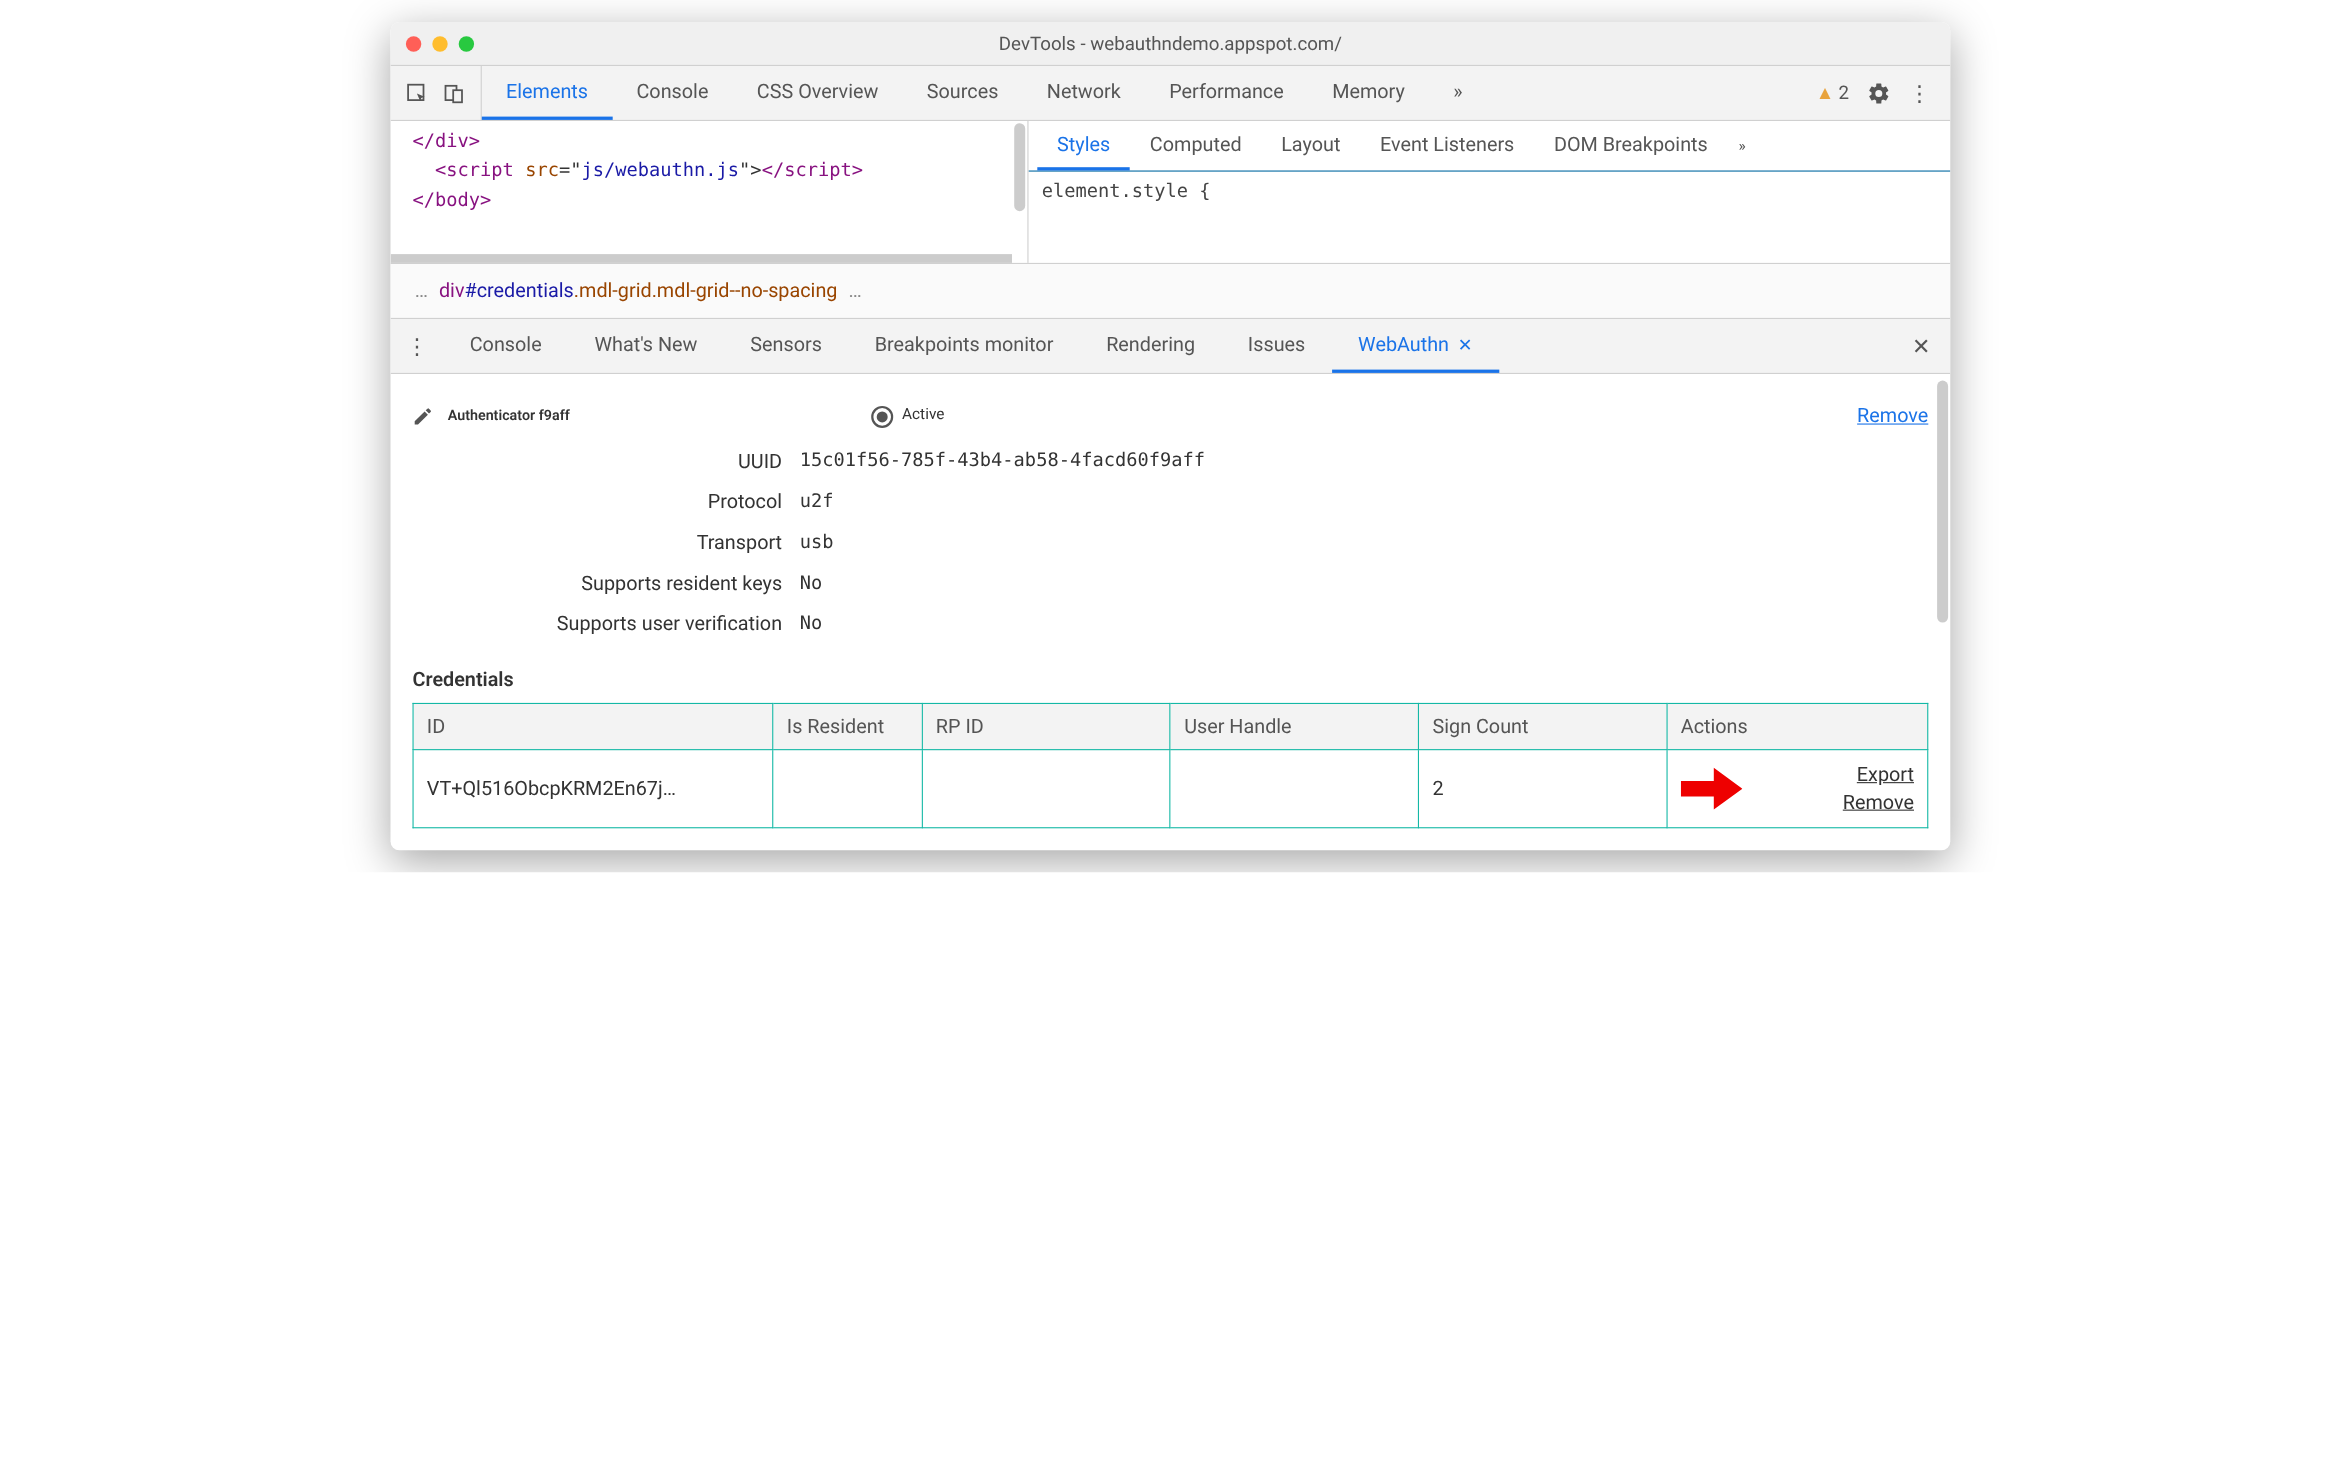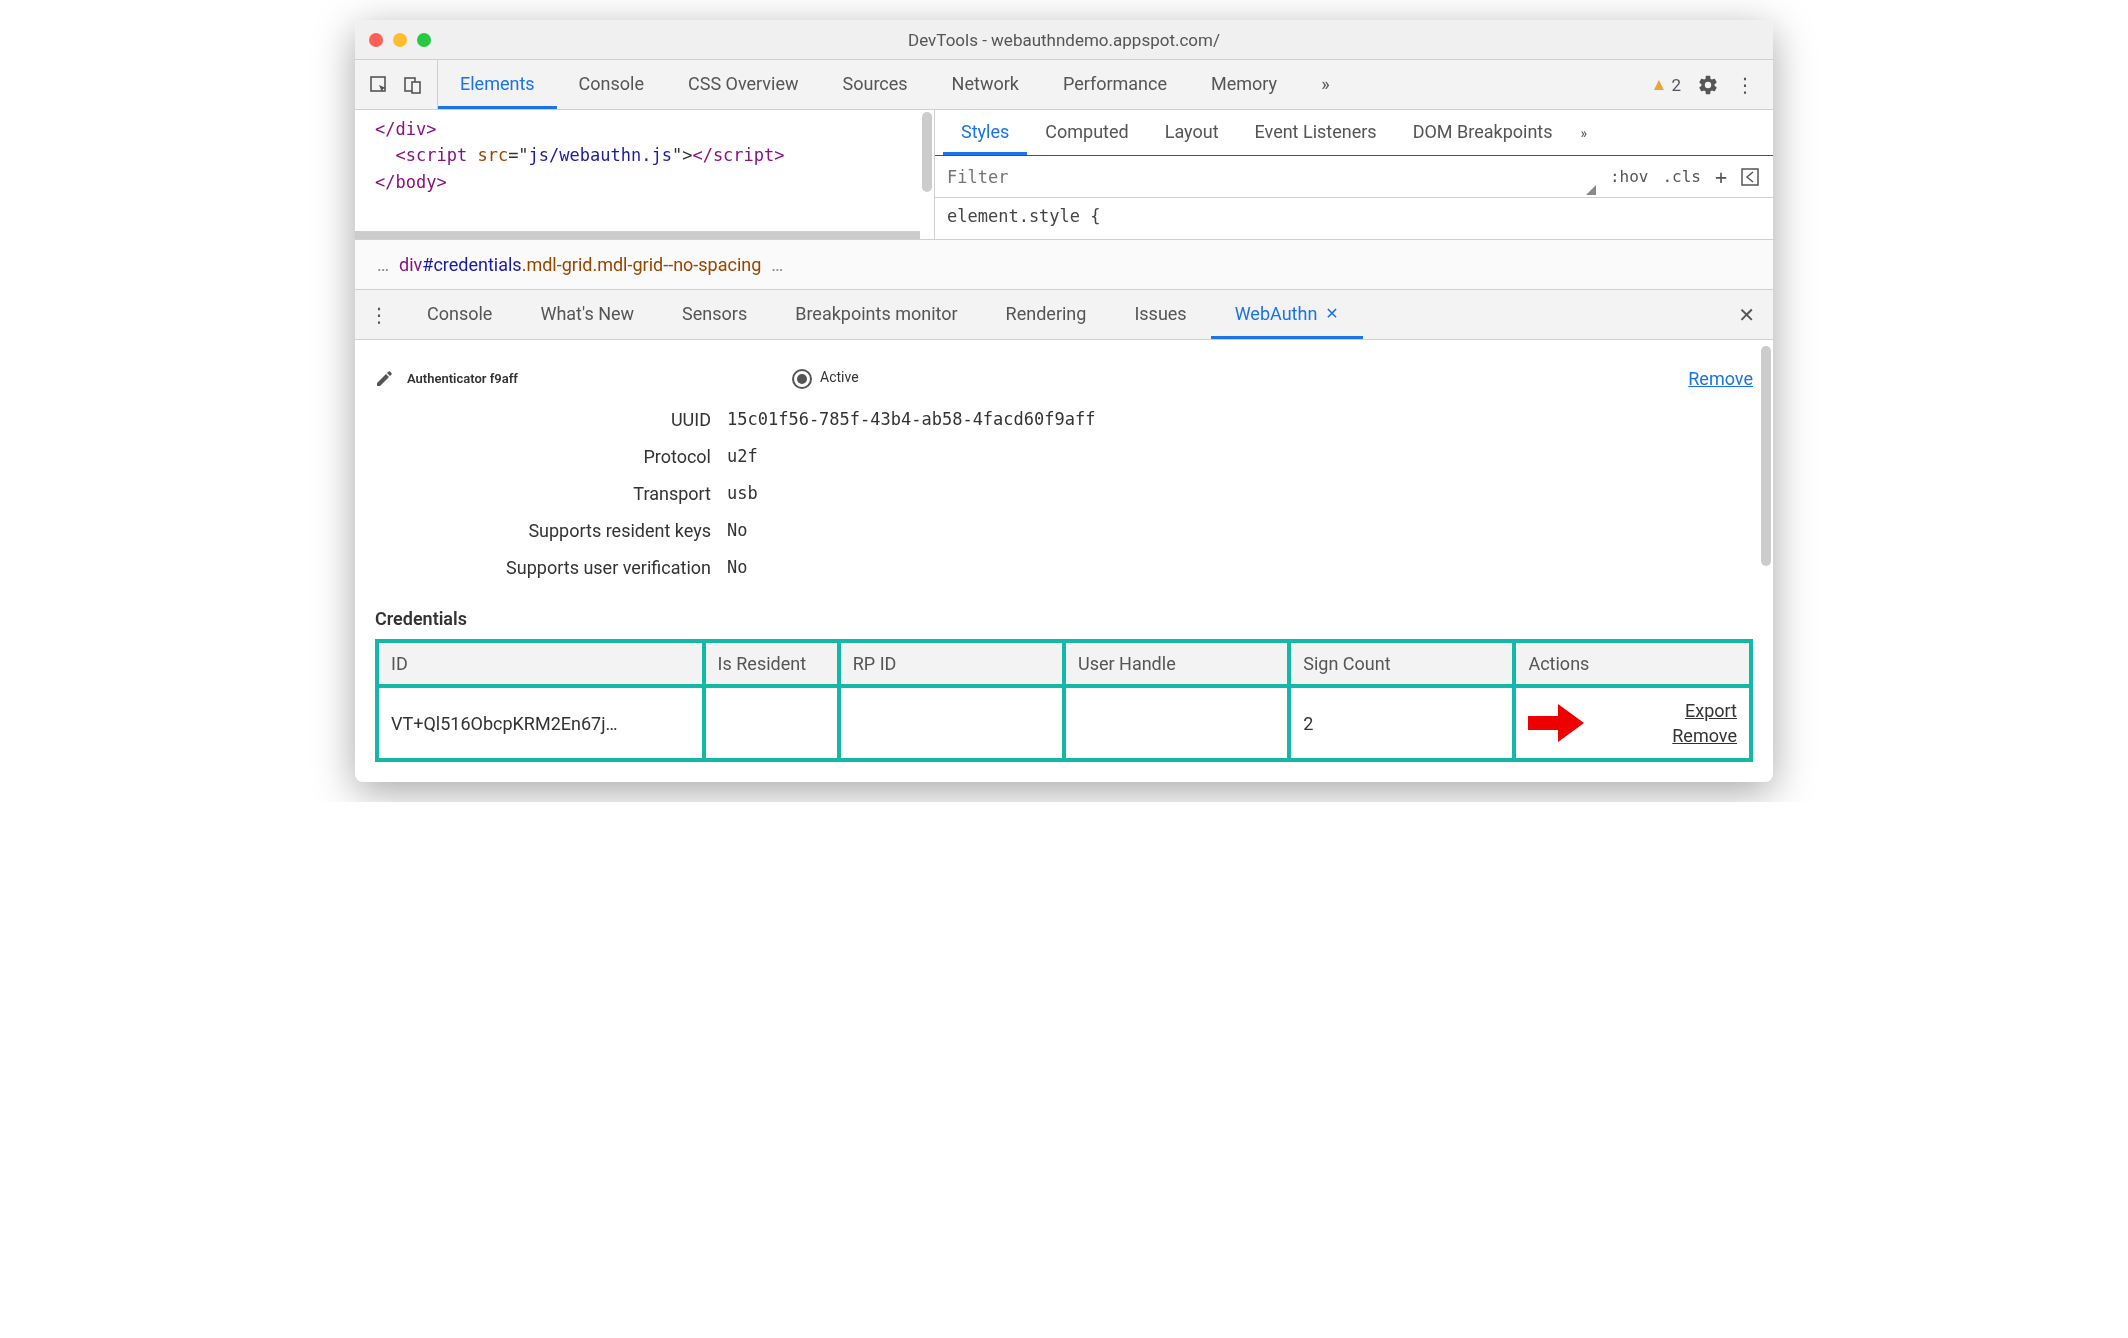--- a/index.html
+++ b/index.html
@@ -57,21 +57,21 @@
 .radio-wrap { display: flex; align-items: flex-start; gap: 8px; margin-left: 260px; }
 .radio { width: 20px; height: 20px; border: 2px solid #555; border-radius: 50%; display: flex; align-items: center; justify-content: center; }
 .radio-inner { width: 10px; height: 10px; background: #555; border-radius: 50%; }
 .remove-link { margin-left: auto; color: #1a73e8; text-decoration: underline; font-size: 18px; cursor: pointer; }
 .props { padding-left: 92px; }
 .prop-row { display: flex; margin-bottom: 16px; }
 .prop-label { width: 260px; text-align: right; font-size: 18px; color: #333; padding-right: 16px; }
 .prop-value { font-family: Menlo, monospace; font-size: 17px; color: #333; }
 .credentials-title { font-weight: 600; font-size: 18px; margin: 30px 0 10px 0; }
 .cred-table { width: 100%; border-collapse: collapse; }
-.cred-table th, .cred-table td { border: 4px solid #14b8a6; padding: 10px 12px; text-align: left; font-size: 18px; font-weight: normal; }
+.cred-table th, .cred-table td { border: 1px solid #14b8a6; padding: 10px 12px; text-align: left; font-size: 18px; font-weight: normal; }
 .cred-table th { background: #f3f3f3; color: #555; }
 .cred-table td { vertical-align: middle; }
 .actions-cell { position: relative; }
 .action-link { text-decoration: underline; cursor: pointer; display: block; text-align: right; font-size: 18px; padding: 2px 0; color: #333; }
 .red-arrow { position: absolute; left: 12px; top: 50%; transform: translateY(-50%); }
 .panel-scroll { position: absolute; right: 2px; top: 6px; width: 10px; height: 220px; background: #ccc; border-radius: 5px; }
 svg { display: block; }
 </style>
 </head>
 <body>
@@ -135,35 +135,20 @@
       <div class="code-vscroll"></div>
     </div>
     <div class="styles-pane">
       <div class="styles-tabs">
         <div class="styles-tab active">Styles</div>
         <div class="styles-tab">Computed</div>
         <div class="styles-tab">Layout</div>
         <div class="styles-tab">Event Listeners</div>
         <div class="styles-tab">DOM Breakpoints</div>
         <div class="more">»</div>
-      </div>
-      <div class="filter-row">
-        <input class="filter-input" placeholder="Filter" style="">
-        <div class="filter-corner"></div>
-        <div class="filter-btns">
-          <span>:hov</span>
-          <span>.cls</span>
-          <span style="font-size:20px;">+</span>
-          <span>
-            <svg width="18" height="18" viewBox="0 0 18 18">
-                <rect x="1" y="1" width="16" height="16" fill="none" stroke="#555" stroke-width="1.5"></rect>
-                <path d="M12 4 L6 9 L12 14" fill="none" stroke="#555" stroke-width="1.5"></path>
-              </svg>
-          </span>
-        </div>
       </div>
       <div class="element-style">element.style {</div>
     </div>
   </div>
 
   <div class="breadcrumb">
     <span class="dots">…</span>
     <span>
       <span class="bc-tag">div</span><span class="bc-id">#credentials</span><span class="bc-class">.mdl-grid.mdl-grid--no-spacing</span>
     </span>

